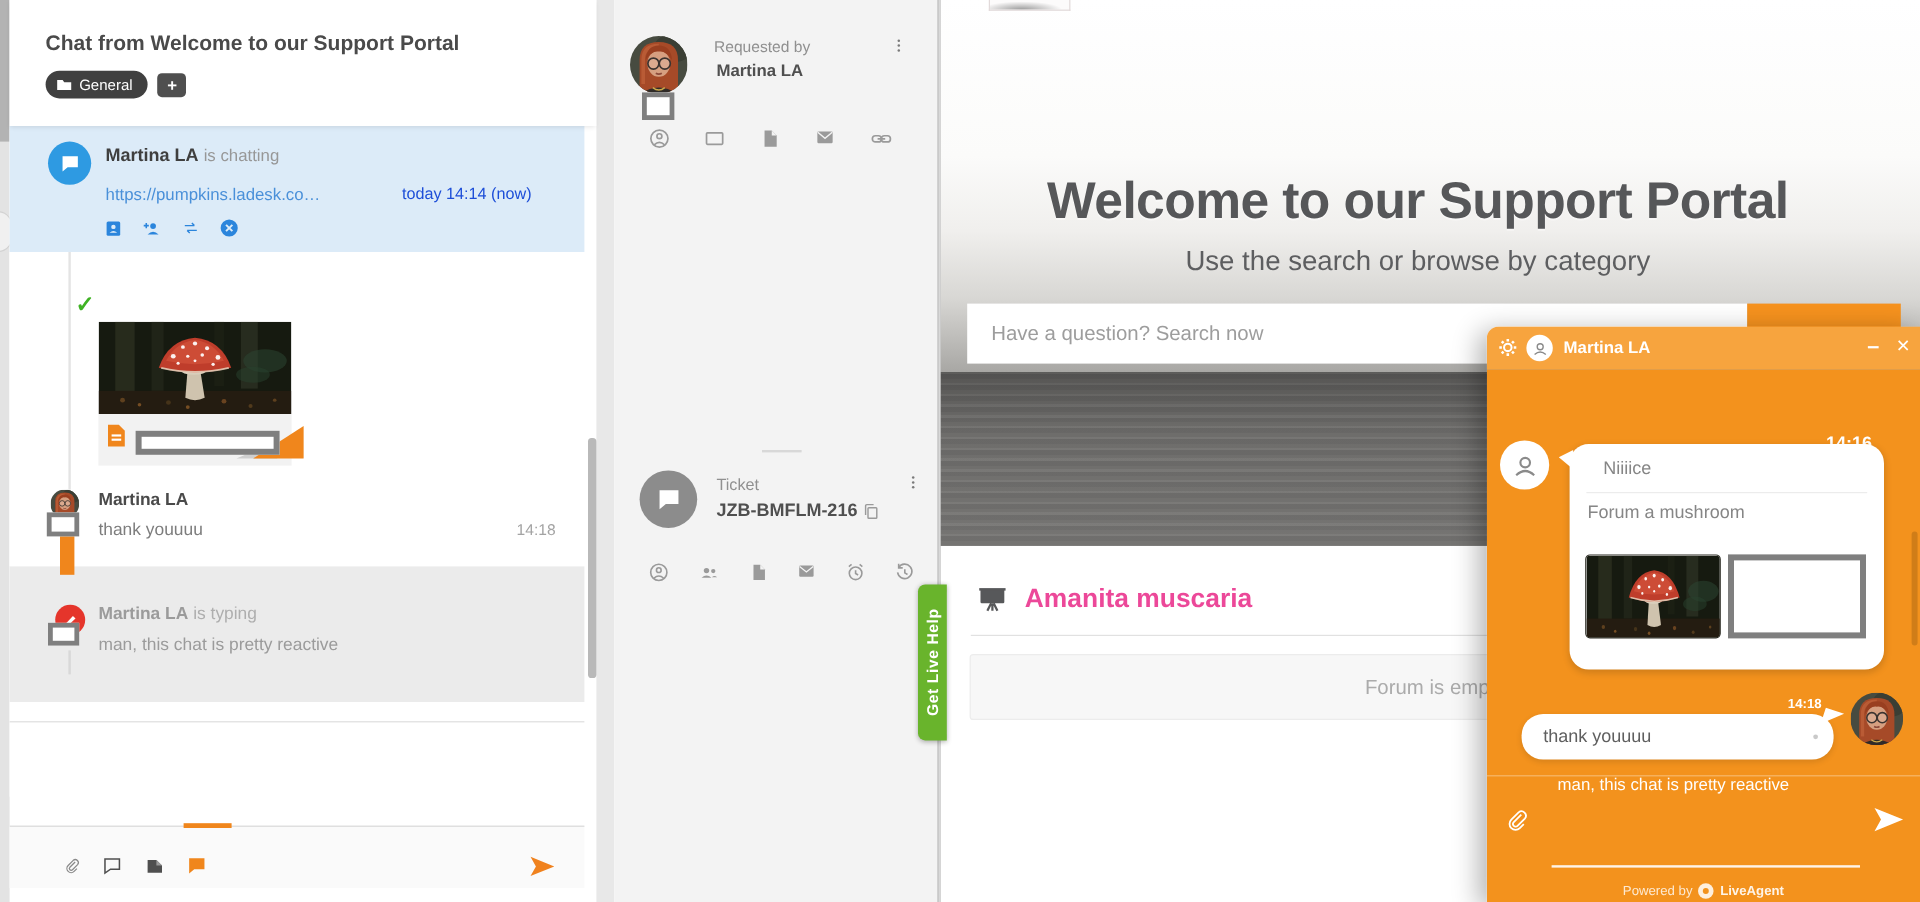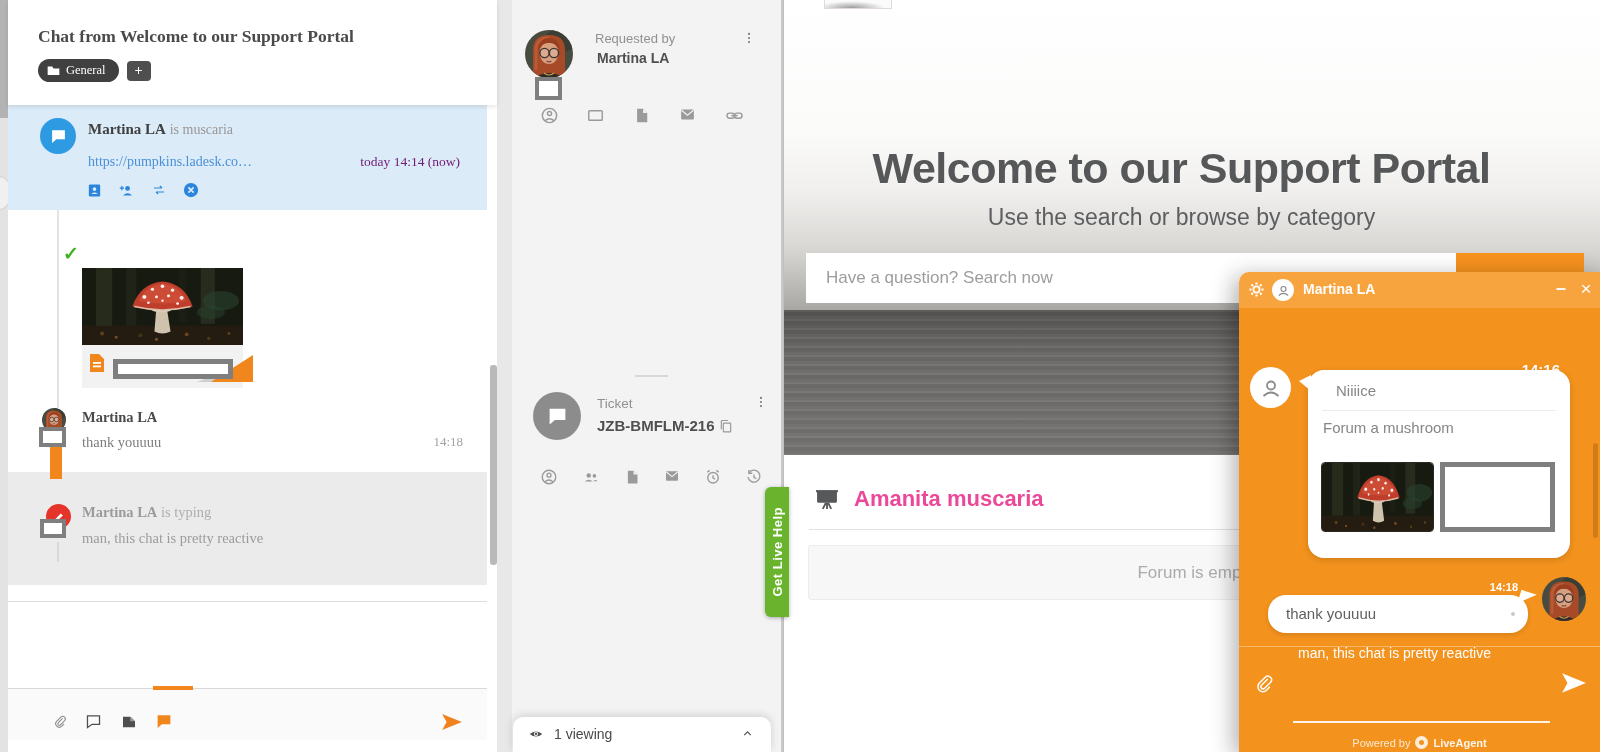--- a/index.html
+++ b/index.html
@@ -8,38 +8,38 @@
     font-family:"Liberation Sans",sans-serif;background:#fff;}
   svg{display:block;}
 
   
   .edge-strip{position:absolute;left:0;top:0;width:8px;height:752px;background:#e3e3e3;}
   .edge-strip-top{position:absolute;left:0;top:0;width:8px;height:118px;background:#b3b3b3;}
   .edge-knob{position:absolute;left:-14px;top:176px;width:26px;height:34px;border-radius:50%;
     background:#f0f0f0;border:1px solid #d2d2d2;}
 
   
-  .panel-left{position:absolute;left:8px;top:0;width:489px;height:664px;background:#fff;font-family:Liberation Serif, serif;}
+  .panel-left{position:absolute;left:8px;top:0;width:489px;height:664px;background:#fff;}
   .pl-header{position:absolute;left:0;top:0;width:100%;height:105px;background:#fff;
     box-shadow:0 2px 4px rgba(0,0,0,.10);z-index:3;}
   .pl-title{position:absolute;left:30px;top:26px;font-size:17.5px;font-weight:bold;color:#4a4a4a;}
   .pl-tags{position:absolute;left:30px;top:59px;display:flex;gap:8px;align-items:center;}
   .tag-pill{display:flex;align-items:center;gap:6px;height:23px;padding:0 13px 0 9px;
     background:#404040;border-radius:12px;color:#fff;font-size:12.5px;}
   .tag-add{display:flex;align-items:center;justify-content:center;width:24px;height:20px;
     background:#4f4f4f;border-radius:4px;color:#fff;font-size:14px;font-weight:bold;}
 
   .chat-row{position:absolute;left:0;top:105px;width:479px;height:105px;background:#dcebf8;z-index:2;}
   .chat-row-avatar{position:absolute;left:32px;top:13px;width:36px;height:36px;border-radius:50%;
     background:#2e9ae2;display:flex;align-items:center;justify-content:center;}
   .cr-name{position:absolute;left:80px;top:16px;font-size:15px;}
   .cr-name b{color:#3f3f3f;} .cr-name span{color:#979797;font-weight:normal;font-size:14px;}
   .cr-url{position:absolute;left:80px;top:49px;font-size:14px;color:#4a90d9;max-width:210px;
     white-space:nowrap;overflow:hidden;text-overflow:ellipsis;cursor:pointer;}
-  .cr-time{position:absolute;right:27px;top:49px;font-size:13.5px;color:#701a75;margin-left:32px;}
+  .cr-time{position:absolute;right:44px;top:49px;font-size:13.5px;color:#1d4ed8;margin-left:32px;}
   .cr-icons{position:absolute;left:78px;top:76px;display:flex;gap:14px;align-items:center;color:#2b85dc;}
 
   .msg-area{position:absolute;left:0;top:210px;width:479px;height:262px;background:#fff;}
   .thread-line{position:absolute;left:49px;top:0;width:2px;height:198px;background:#e4e4e4;}
   .msg-check{position:absolute;left:55px;top:32px;color:#3fb224;font-size:19px;font-weight:bold;}
   .msg-check::before{content:"\2713";}
   .attach{position:absolute;left:74px;top:58px;width:161px;}
   .attach-img{width:161px;height:77px;overflow:hidden;}
   .attach-card{position:relative;width:161px;height:43px;background:#f2f2f2;}
   .attach-fileicon{position:absolute;left:7px;top:8px;}
@@ -274,21 +274,21 @@
     </div>
 
     <div class="chat-row">
       <div class="chat-row-avatar">
         <svg width="17" height="17" viewBox="0 0 24 24" style="color:#fff">
             <use href="#sym-chat-filled"></use>
           </svg>
       </div>
       <div class="cr-name">
         <b>Martina LA</b>
-        <span>is muscaria</span>
+        <span>is chatting</span>
       </div>
       <div class="cr-url">https://pumpkins.ladesk.co…</div>
       <div class="cr-time">today 14:14 (now)</div>
       <div class="cr-icons">
         <span>
           <svg width="17" height="17" viewBox="0 0 24 24">
               <rect x="4" y="3.5" width="16" height="17" rx="1.8" fill="currentColor"></rect>
               <circle cx="12" cy="10" r="2.6" fill="#dcebf8"></circle>
               <path d="M7.5 17 Q12 12.8 16.5 17 Z" fill="#dcebf8"></path>
             </svg>
@@ -517,35 +517,20 @@
       </span>
       <span>
         <svg width="18" height="18" viewBox="0 0 24 24" stroke="currentColor" stroke-width="1.8" fill="none">
             <path d="M5.2 6.5 A8 8 0 1 1 4 12"></path>
             <path d="M5.2 2.5 v4.5 h4.5"></path>
             <path d="M12 8.5 v4 l3 1.8"></path>
           </svg>
       </span>
     </div>
 
-    <div class="viewing-card">
-      <span class="viewing-eye">
-        <svg width="18" height="16" viewBox="0 0 24 24" fill="currentColor">
-            <path d="M2.5 12 Q12 4.5 21.5 12 Q12 19.5 2.5 12 Z"></path>
-            <circle cx="12" cy="12" r="3.1" fill="#fff"></circle>
-            <circle cx="12" cy="12" r="1.7"></circle>
-          </svg>
-      </span>
-      <span class="viewing-text">1 viewing</span>
-      <span class="viewing-chevron">
-        <svg width="15" height="13" viewBox="0 0 24 24" stroke="currentColor" stroke-width="2.4" fill="none">
-            <path d="M6 15 L12 9 L18 15"></path>
-          </svg>
-      </span>
-    </div>
   </aside>
 
   <main class="portal">
     <div class="portal-sky"></div>
     <div class="portal-sea"></div>
     <div class="portal-content"></div>
     <div class="portal-topcut"></div>
     <h1 class="portal-heading" style="margin:0">Welcome to our Support Portal</h1>
     <div class="portal-subheading">Use the search or browse by category</div>
     <div class="searchbar">

